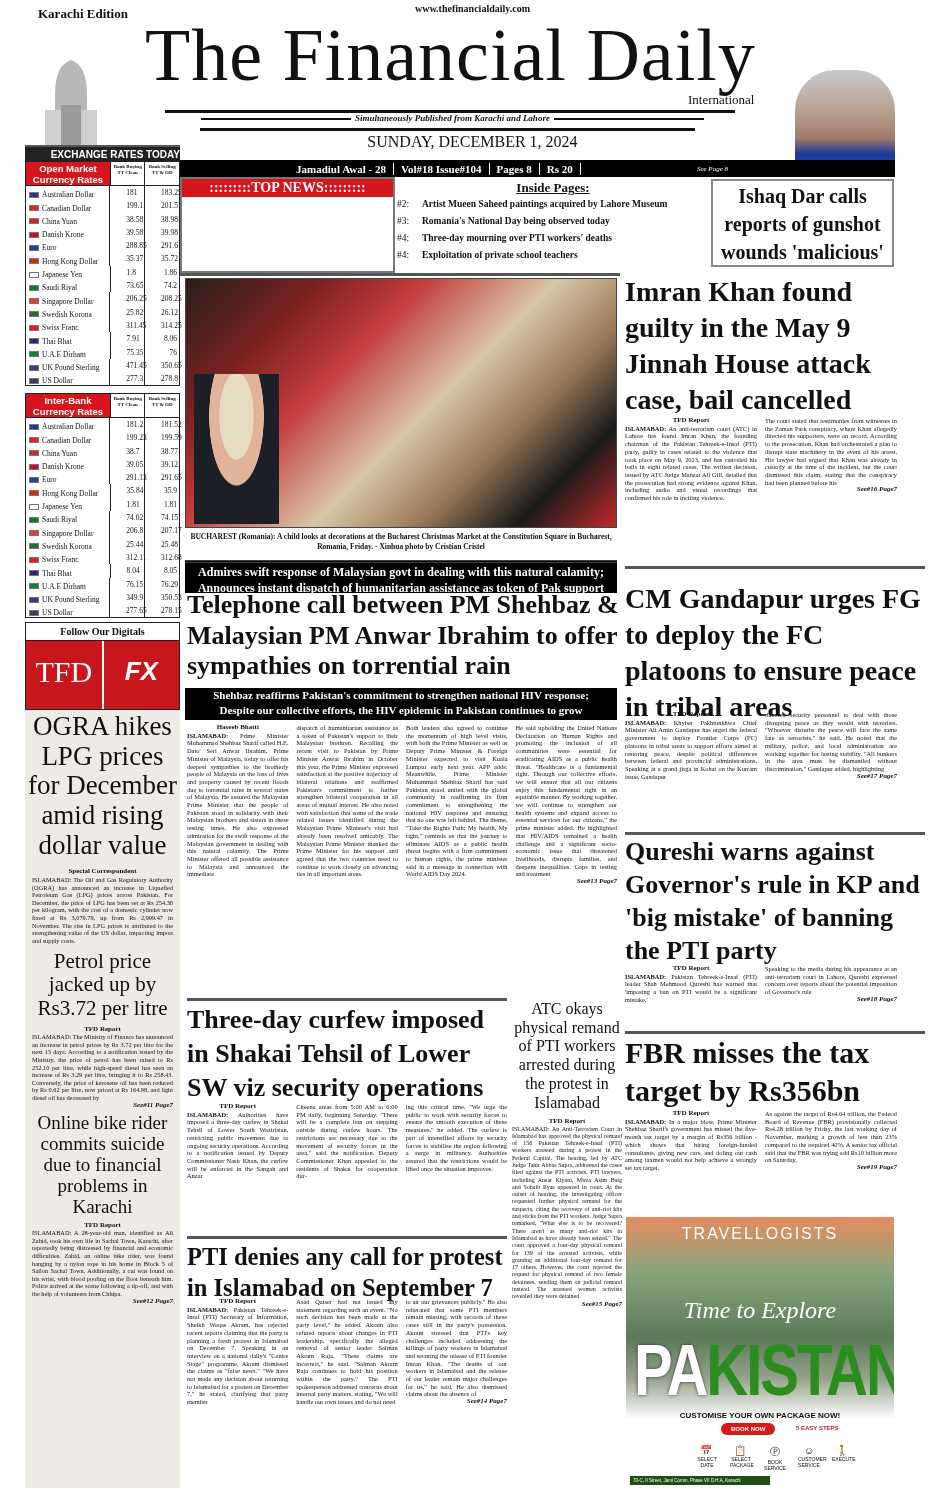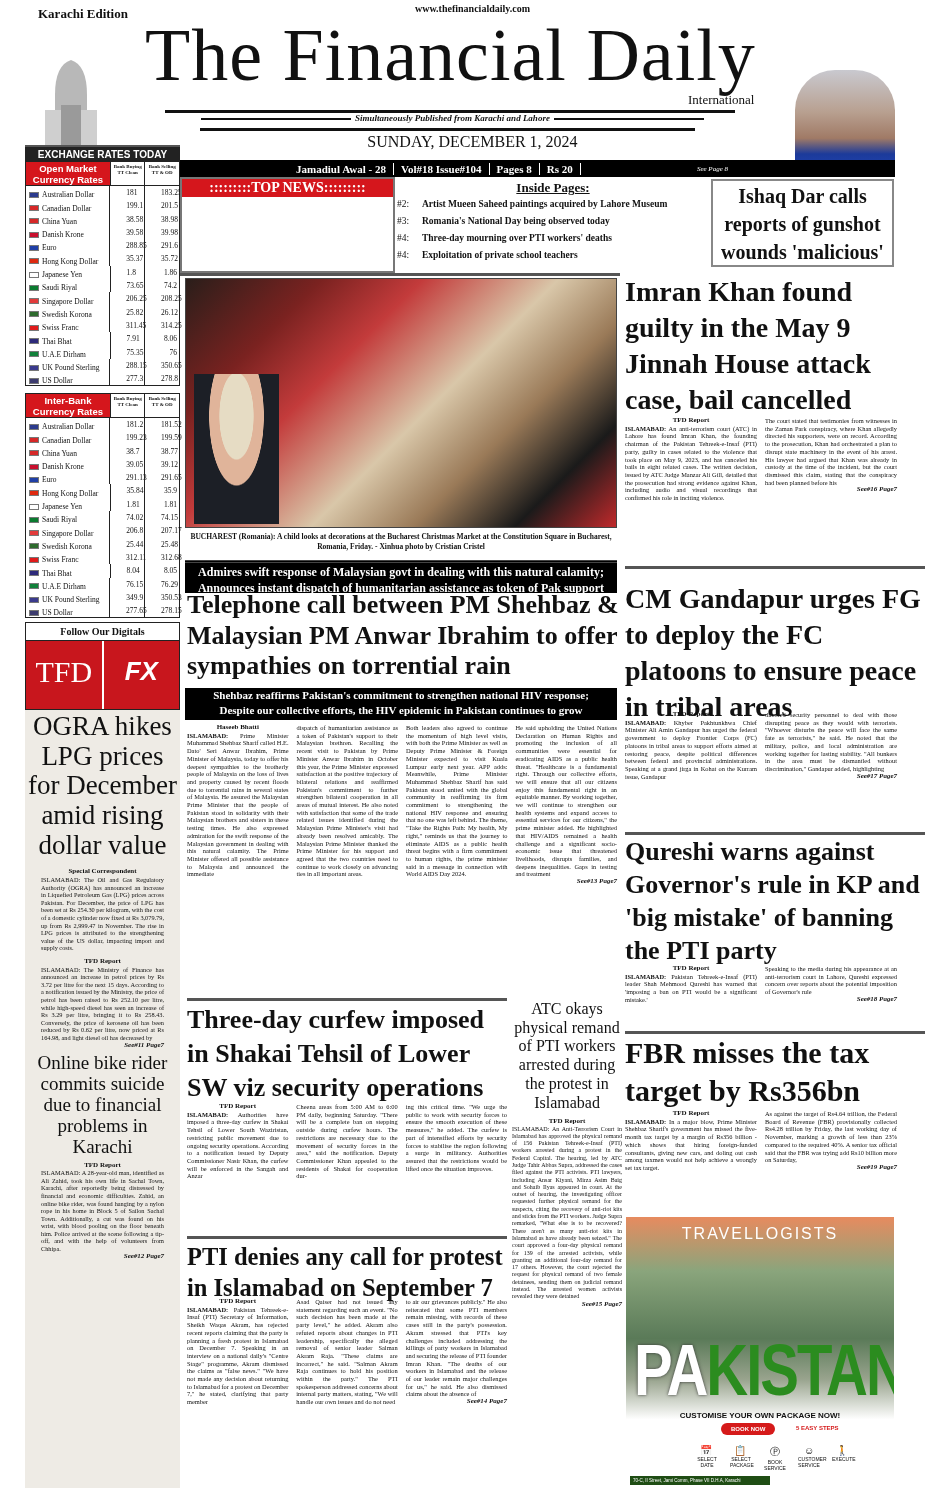--- a/index.html
+++ b/index.html
@@ -12,38 +12,38 @@
 .rule1{left:165px;top:110px;width:570px;height:3px;background:#111}
 .tagline{left:185px;top:113px;width:535px;text-align:center;font-size:9px;font-style:italic;font-weight:bold}
 .tagline:before,.tagline:after{content:"";display:inline-block;width:150px;height:2px;background:#111;vertical-align:middle;margin:0 4px}
 .rule2{left:200px;top:128px;width:495px;height:3px;background:#111}
 .date{left:0;width:945px;top:133px;text-align:center;font-size:16px}
 .statue{left:25px;top:55px;width:92px;height:95px}
 .dar{left:795px;top:70px;width:100px;height:105px;background:linear-gradient(180deg,#c9c9cf 0%,#b8a090 40%,#a07a66 65%,#1c3a9a 80%,#2046b8 100%);border-radius:40px 40px 0 0}
 .infobar{left:180px;top:160px;width:715px;height:17px;background:#000;color:#fff;font-size:11px;font-weight:bold;display:flex;align-items:center}
 .infobar span{padding:0 7px;border-right:1px solid #fff;white-space:nowrap}
 .infobar .see{border:none;font-style:italic;font-weight:normal;margin-left:auto;margin-right:160px}
-.fx-head{left:25px;top:145px;width:155px;height:16px;background:#222;color:#fff;font-family:"Liberation Sans",sans-serif;font-size:10px;font-weight:bold;text-align:center;line-height:16px;border-top:2px solid #555}
+.fx-head{left:25px;top:145px;width:155px;height:16px;background:#222;color:#fff;font-family:"Liberation Sans",sans-serif;font-size:10px;font-weight:bold;text-align:right;line-height:16px;border-top:2px solid #555}
 .fx-table{left:25px;width:155px;border:1px solid #222;font-family:"Liberation Serif",serif;font-size:7.5px}
 .fx-table .hdr{display:flex;height:24px;border-bottom:1px solid #222}
 .fx-table .hdr .t{width:85px;background:#d5161c;color:#fff;font-family:"Liberation Sans",sans-serif;font-weight:bold;font-size:9.5px;text-align:center;line-height:11px;padding-top:1px}
 .fx-table .hdr .c{width:35px;border-left:1px solid #222;font-size:5px;text-align:center;font-weight:bold;line-height:6px;padding-top:2px}
 .fx-row{display:flex;height:13.3px;align-items:flex-end}
 .fx-row .n{width:85px;display:flex;align-items:center;white-space:nowrap;overflow:hidden}
 .fx-row .flag{width:10px;height:6px;margin:0 3px 0 3px;border:1px solid #777;flex-shrink:0}
 .fx-row .v{width:35px;border-left:1px solid #222;height:100%;line-height:13px;padding-left:16px}
 .fx-row .v2{text-align:right;padding-right:2px}
 .digitals{left:25px;top:622px;width:155px;height:88px;border:1px solid #222}
 .digitals .lbl{font-size:10px;font-weight:bold;text-align:center;height:18px;line-height:18px;border-bottom:1px solid #222}
 .digitals .logos{display:flex;height:68px}
 .tfd{flex:1;background:#c8161d;color:#fff;font-size:30px;text-align:center;line-height:62px;border-right:2px solid #fff}
 .fxl{flex:1;background:#c8161d;color:#fff;font-family:"Liberation Sans",sans-serif;font-size:26px;font-weight:bold;text-align:center;line-height:60px;font-style:italic}
 .leftcol{left:25px;top:710px;width:155px;height:778px;background:#eeebe5}
 .lh{text-align:center;line-height:1.1}
-.lb{font-size:6.3px;line-height:7.6px;text-align:justify;padding:0 16px}
+.lb{font-size:6.3px;line-height:7.6px;text-align:justify;padding:0 7px}
 .lb .by{text-align:center;font-weight:bold;font-size:7px}
 .see{text-align:right;font-weight:bold;font-size:7px;font-style:italic}
 .topnews{left:180px;top:177px;width:215px;height:96px;border:2px solid #777}
 .topnews .tn-h{background:#d5161c;color:#fff;font-size:14px;font-weight:bold;text-align:center;height:18px;line-height:18px}
 .topnews .tn-b{background:#e9e2d1;height:74px;font-family:"Liberation Sans",sans-serif;font-style:italic;font-weight:bold;font-size:14.5px;line-height:18px;text-align:center;padding-top:1px}
 .inside{left:397px;top:180px;width:312px;height:92px}
 .inside .h{text-align:center;font-weight:bold;font-size:13px;text-decoration:underline}
 .inside li{list-style:none;font-size:9.5px;font-weight:bold;line-height:17px;white-space:nowrap}
 .inside li b{display:inline-block;width:25px;font-weight:normal}
 .dar-box{left:711px;top:179px;width:183px;height:88px;border:2px solid #888;font-size:20px;font-weight:bold;text-align:center;line-height:28px;padding-top:1px}
@@ -225,21 +225,21 @@
           <span>U.A.E Dirham</span>
         </div>
         <div class="v">75.35</div>
         <div class="v v2">76</div>
       </div>
       <div class="fx-row">
         <div class="n">
           <span class="flag" style="background:#3a3a8c"></span>
           <span>UK Pound Sterling</span>
         </div>
-        <div class="v">288.15</div>
+        <div class="v">471.45</div>
         <div class="v v2">350.65</div>
       </div>
       <div class="fx-row">
         <div class="n">
           <span class="flag" style="background:#3c3b6e"></span>
           <span>US Dollar</span>
         </div>
         <div class="v">277.3</div>
         <div class="v v2">278.8</div>
       </div>
@@ -382,20 +382,21 @@
     <div class="fxl">FX</div>
   </div>
 </div>
 
 <div class="abs leftcol">
   <div class="lh" style="font-size:27px;padding-top:2px">OGRA hikes LPG prices for December amid rising dollar value</div>
   <div class="lb" style="margin-top:8px">
     <div class="by">Special Correspondent</div>
     <span>ISLAMABAD:</span> <span>The Oil and Gas Regulatory Authority (OGRA) has announced an increase in Liquefied Petroleum Gas (LPG) prices across Pakistan. For December, the price of LPG has been set at Rs 254.30 per kilogram, with the cost of a domestic cylinder now fixed at Rs 3,079.79, up from Rs 2,999.47 in November. The rise in LPG prices is attributed to the strengthening value of the US dollar, impacting import and supply costs.</span>
   </div>
+  <div class="lh" style="font-size:21px;margin-top:6px">Petrol price jacked up by Rs3.72 per litre</div>
   <div class="lb" style="margin-top:6px">
     <div class="by">TFD Report</div>
     <span>ISLAMABAD:</span> <span>The Ministry of Finance has announced an increase in petrol prices by Rs 3.72 per litre for the next 15 days. According to a notification issued by the Ministry, the price of petrol has been raised to Rs 252.10 per litre, while high-speed diesel has seen an increase of Rs 3.29 per litre, bringing it to Rs 258.43. Conversely, the price of kerosene oil has been reduced by Rs 0.62 per litre, now priced at Rs 164.98, and light diesel oil has decreased by</span>
     <div class="see">See#11 Page7</div>
   </div>
   <div class="lh" style="font-size:19px;margin-top:4px">Online bike rider commits suicide due to financial problems in Karachi</div>
   <div class="lb" style="margin-top:4px">
     <div class="by">TFD Report</div>
     <span>ISLAMABAD:</span> <span>A 28-year-old man, identified as Ali Zahid, took his own life in Sachal Town, Karachi, after reportedly being distressed by financial and economic difficulties. Zahid, an online bike rider, was found hanging by a nylon rope in his home in Block 5 of Sailon Sachal Town. Additionally, a cut was found on his wrist, with blood pooling on the floor beneath him. Police arrived at the scene following a tip-off, and with the help of volunteers from Chhipa.</span>
     <div class="see">See#12 Page7</div>
@@ -480,20 +481,21 @@
 </div>
 
 <div class="abs rcol bighead h-fbr">FBR misses the tax target by Rs356bn</div>
 <div class="abs rcol cols art-fbr">
   <div><div style="text-align:center;font-weight:bold;font-size:7px">TFD Report</div><span class="dl">ISLAMABAD:</span> <span>In a major blow, Prime Minister Shehbaz Sharif's government has missed the five-month tax target by a margin of Rs356 billion - which shows that hiring foreign-funded consultants, giving new cars, and doling out cash among taxmen would not help achieve a wrongly set tax target.</span></div>
   <div><span>As against the target of Rs4.64 trillion, the Federal Board of Revenue (FBR) provisionally collected Rs4.28 trillion by Friday, the last working day of November, marking a growth of less than 23% compared to the required 40%. A senior tax official said that the FBR was trying add Rs10 billion more on Saturday,</span><div class="see">See#19 Page7</div></div>
 </div>
 
 <div class="abs ad">
   <div class="brand">TRAVELLOGISTS</div>
+  <div class="tte">Time to Explore</div>
   <div class="pk"><span class="w">PA</span><span class="g">KISTAN</span></div>
   <div class="cust">CUSTOMISE YOUR OWN PACKAGE NOW!</div>
   <div class="book">BOOK NOW</div>
   <div class="steps"><span>5</span> <span>EASY STEPS</span></div>
   <div class="icons">
     <div><i>📅</i><span>SELECT DATE</span></div>
     <div><i>📋</i><span>SELECT PACKAGE</span></div>
     <div><i>Ⓟ</i><span>BOOK SERVICE</span></div>
     <div><i>☺</i><span>CUSTOMER SERVICE</span></div>
     <div><i>🚶</i><span>EXECUTE</span></div>

